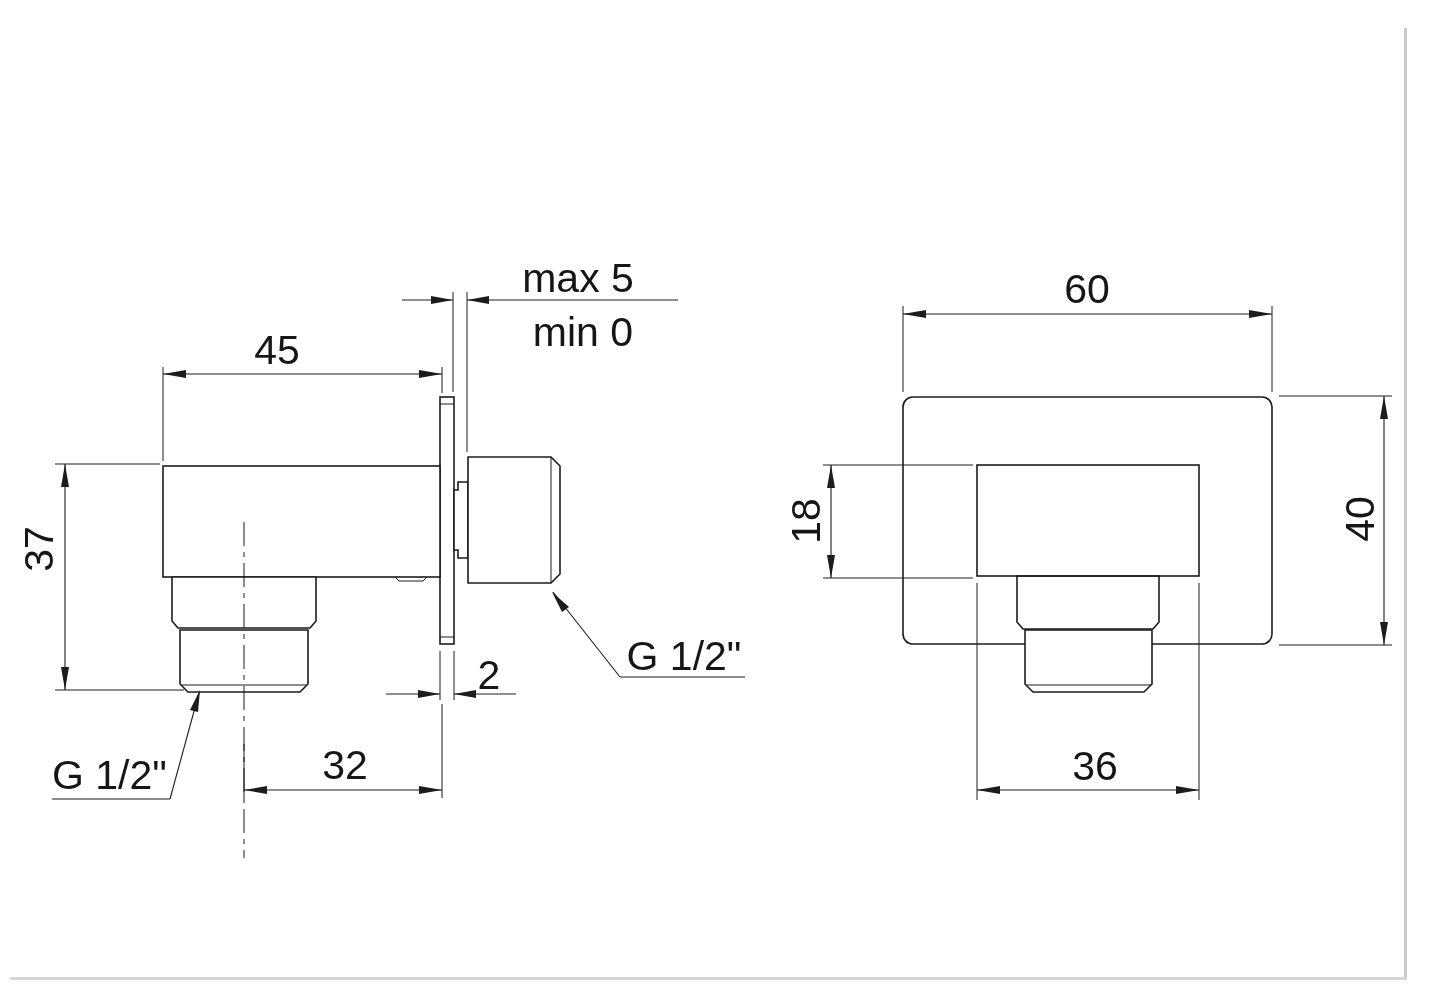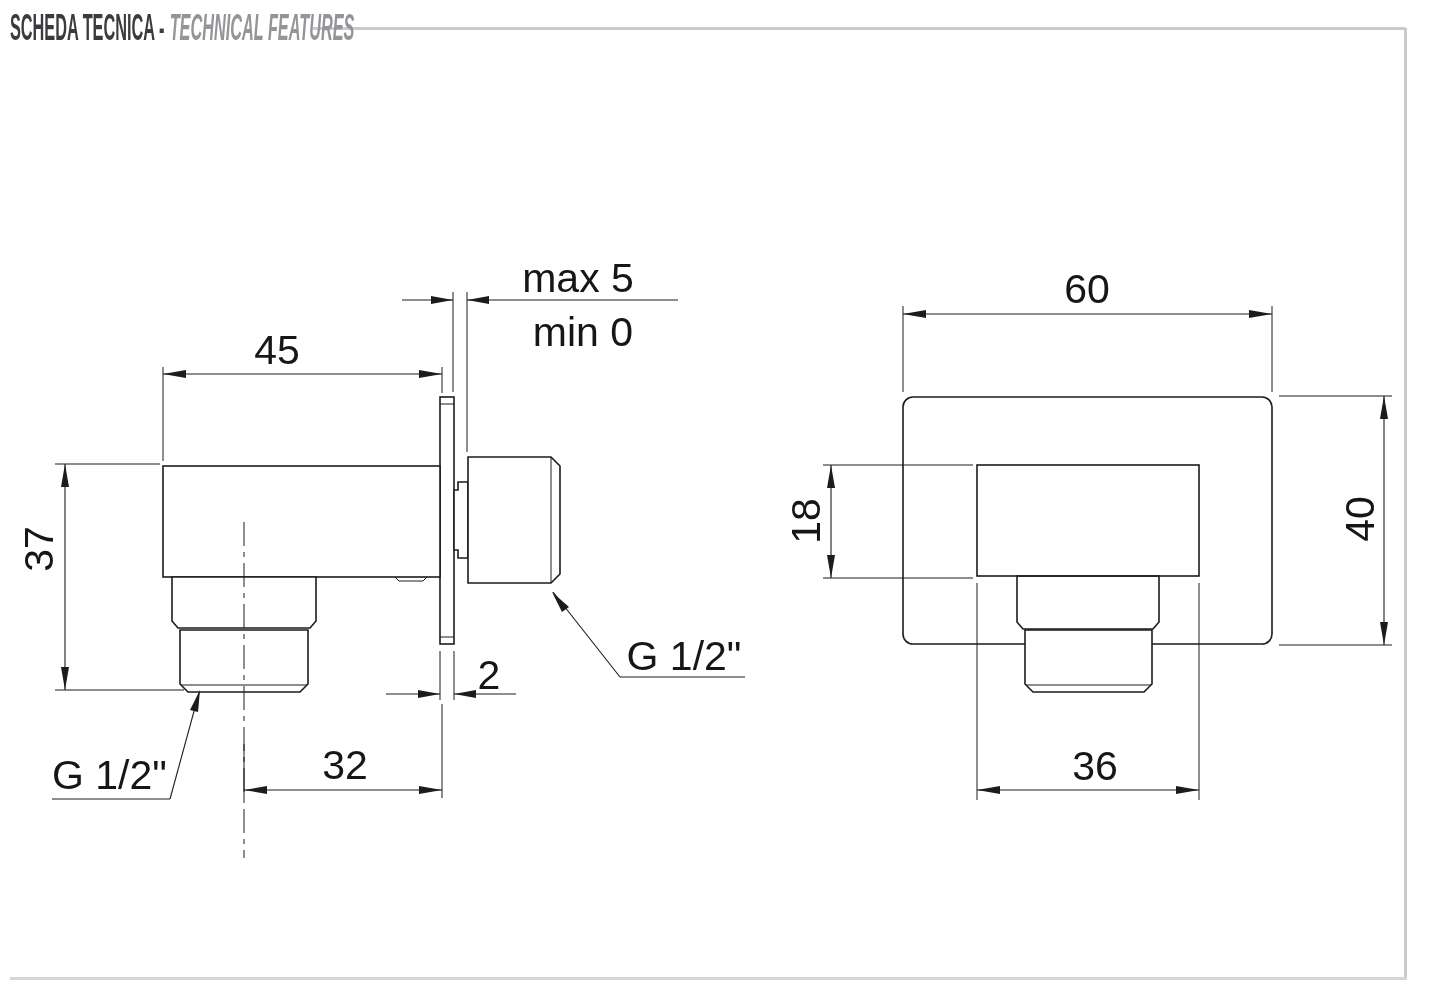--- a/index.html
+++ b/index.html
@@ -27,28 +27,20 @@
   .arr{fill:#1c1c1c;stroke:none;}
   .cl{stroke:#1c1c1c;stroke-width:1;fill:none;stroke-dasharray:24 6 5 6;}
   text{font-family:"Liberation Sans", sans-serif;font-size:41px;fill:#161616;}
   .mid{text-anchor:middle;}
 </style>
 </head>
 <body>
 
 <div class="page">
 
-  <div class="hdr">
-    <div class="title-box">
-      <div class="title-scale">
-        <span class="t-it">SCHEDA TECNICA -</span><span class="t-en">TECHNICAL FEATURES</span>
-      </div>
-    </div>
-    <div class="hdr-rule"></div>
-  </div>
 
   <div class="frame-right"></div>
   <div class="frame-bottom"></div>
 
   <svg width="1432" height="1006" viewBox="0 0 1432 1006">
 
     <g>
 
       <rect class="part" x="440" y="397" width="14" height="247"></rect>
       <line class="thin" x1="440" y1="404" x2="454" y2="404"></line>

